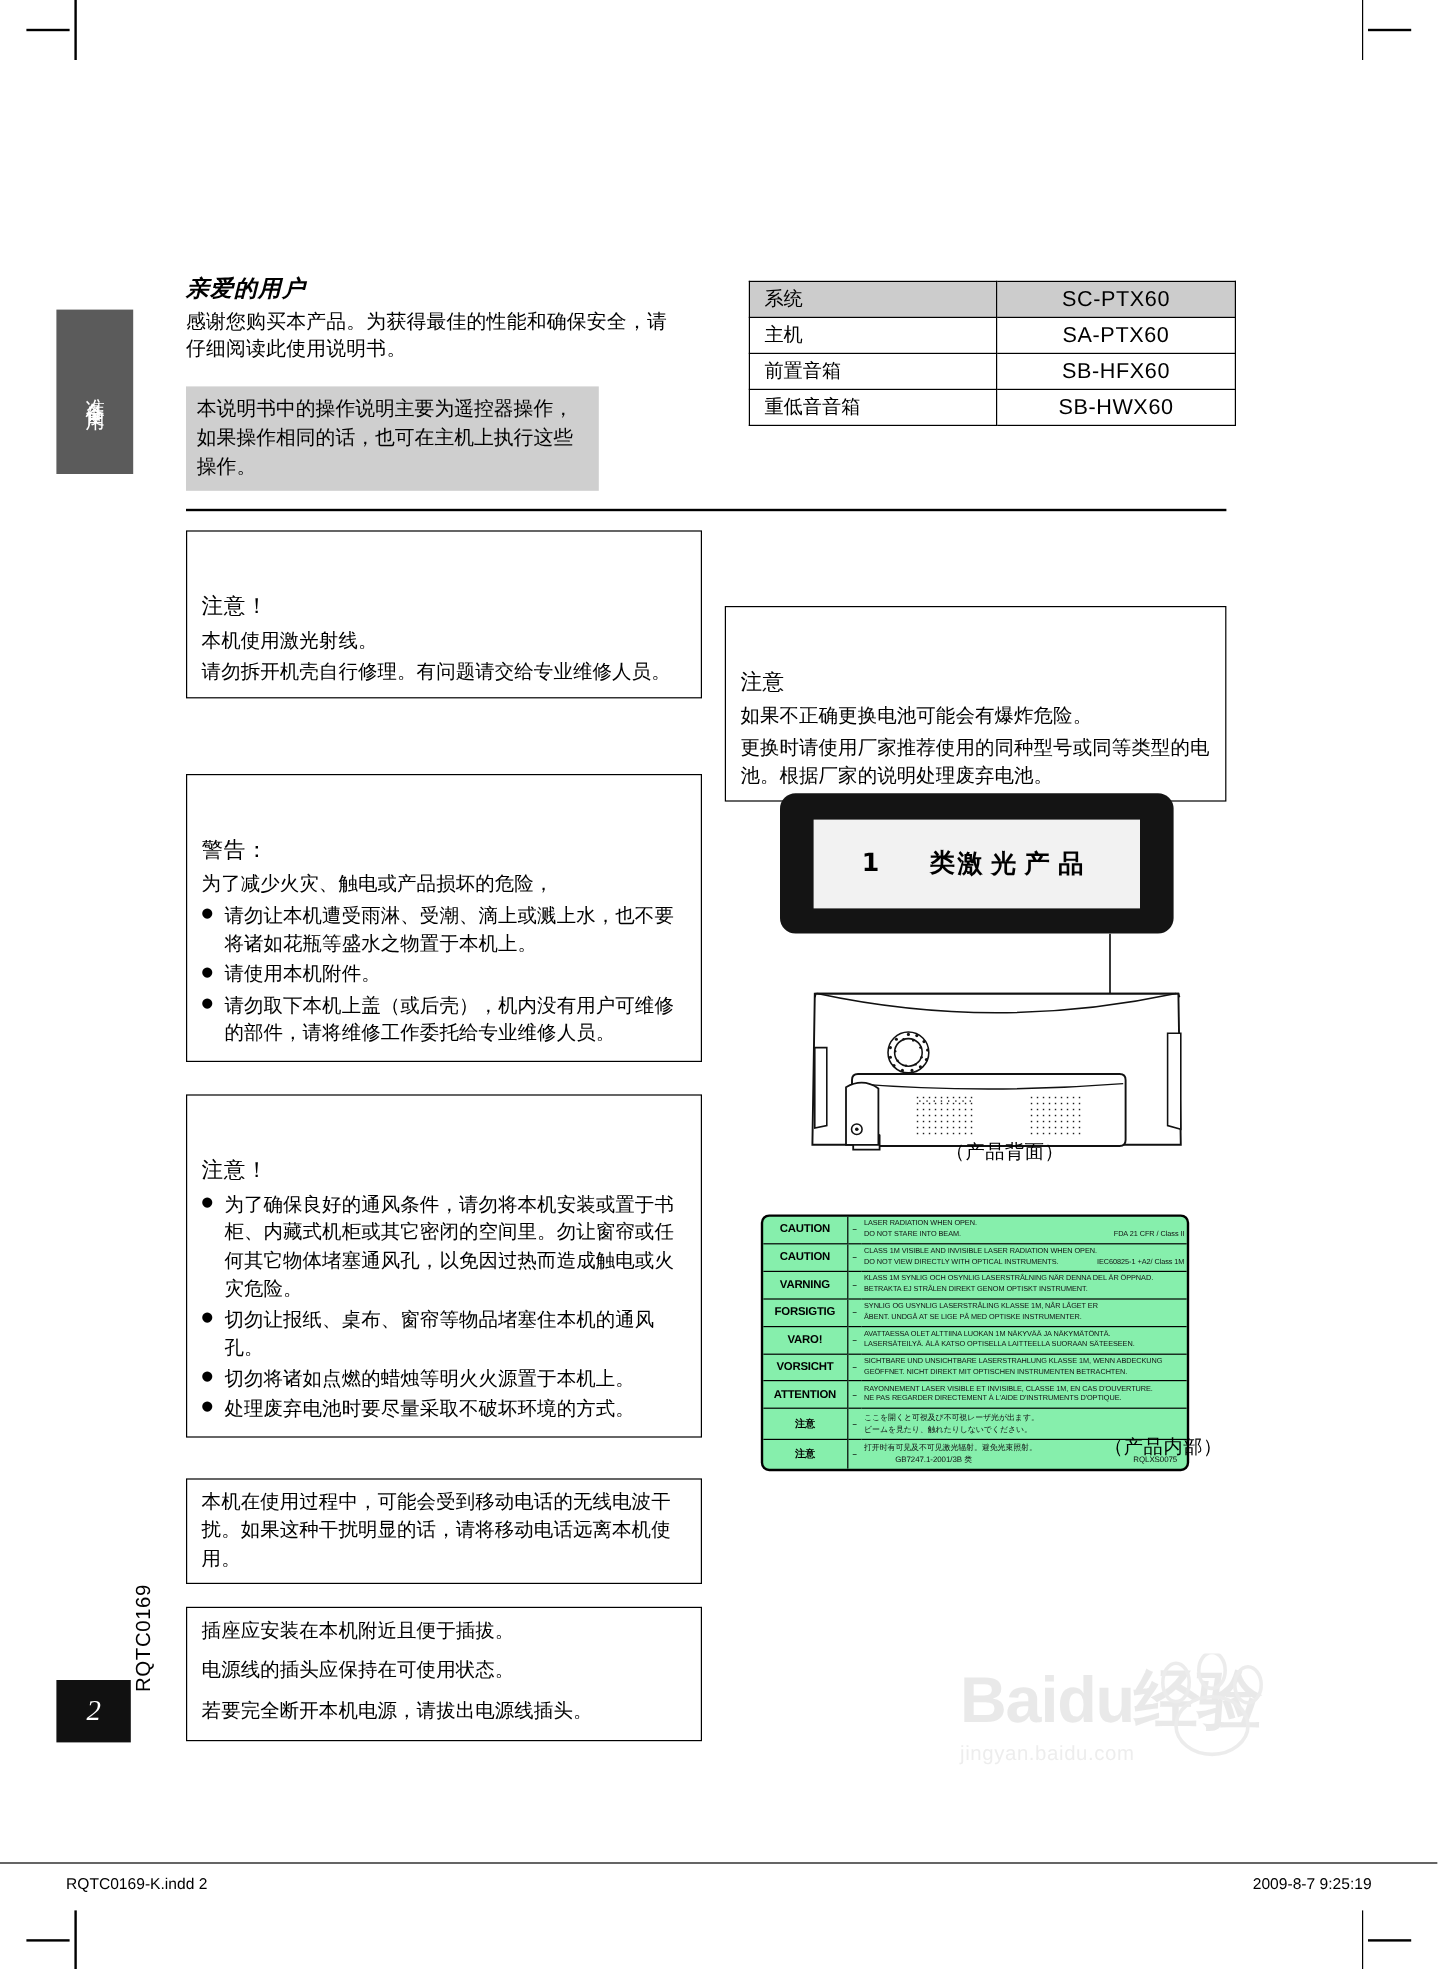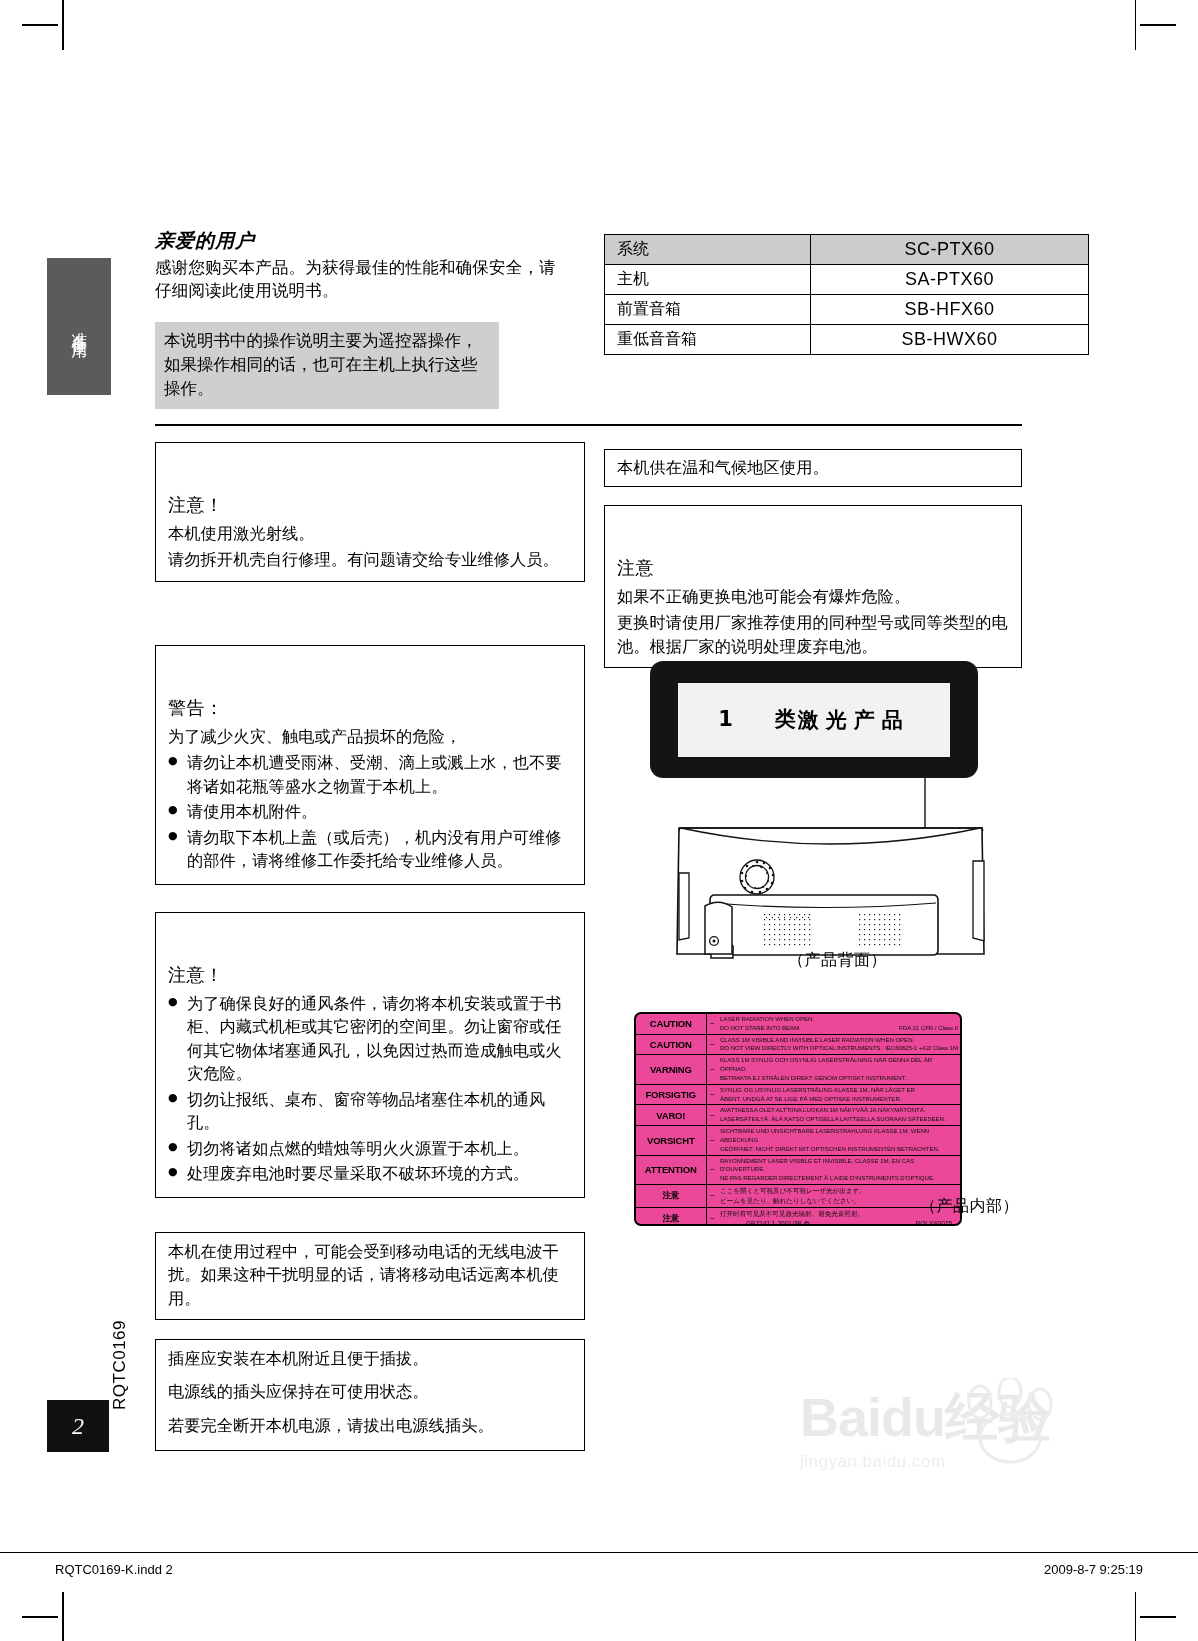--- a/index.html
+++ b/index.html
@@ -39,21 +39,21 @@
   }
   .intro-body { font-size:16.5px; line-height:1.42; letter-spacing:0.2px; }
   .remote-note {
     position:absolute; left:155px; top:322px; width:344px;
     background:#cfcfcf; padding:7px 9px 8px 9px;
     font-size:16.5px; line-height:1.45;
   }
 
   
   table.models {
-    position:absolute; left:604px; top:234px; width:485px;
+    position:absolute; left:624px; top:234px; width:406px;
     border-collapse: collapse;
   }
   table.models td {
     border:1.6px solid #000; height:30px; padding:1px 12px;
     font-size:16px; vertical-align:middle;
   }
   table.models tr:first-child td { background:#cccccc; }
   table.models td.label { width:206px; font-family:"DejaVu Sans","Liberation Sans",sans-serif; }
   table.models td.value {
     text-align:center; font-size:18px; letter-spacing:0.5px;
@@ -106,22 +106,22 @@
   .lp-line2 { font-size:21px; font-weight:bold; letter-spacing:7px; margin-top:2px;}
 
   
   .product-illus { position:absolute; left:633px; top:778px; width:395px; height:182px; }
   .illus-caption {
     position:absolute; left:788px; top:950px; font-size:16px; letter-spacing:0.5px;
   }
 
   
   .caution-wrap {
-    position:absolute; left:634px; top:1012px; width:328px; height:214px;
-    border:2.2px solid #000; border-radius:7px; background:#ec4899; overflow:hidden;
+    position:absolute; left:634px; top:1012px; width:357px; height:214px;
+    border:2.2px solid #000; border-radius:7px; background:#86efac; overflow:hidden;
   }
   table.caution { width:100%; height:100%; border-collapse:collapse; table-layout:fixed; }
   table.caution tr { border-bottom:1.4px solid #000; }
   table.caution tr:last-child { border-bottom:none; }
   table.caution td { vertical-align:middle; padding:1px 2px; }
   td.c-lang {
     width:70px; text-align:center; font-weight:bold; font-size:9.5px;
     border-right:1.4px solid #000; letter-spacing:-0.2px;
     font-family:"Liberation Sans", sans-serif;
   }
@@ -245,23 +245,20 @@
   <div class="box" id="box-mobile">
     <p>本机在使用过程中，可能会受到移动电话的无线电波干扰。如果这种干扰明显的话，请将移动电话远离本机使用。</p>
   </div>
 
   <div class="box" id="box-outlet">
     <p>插座应安装在本机附近且便于插拔。</p>
     <p>电源线的插头应保持在可使用状态。</p>
     <p>若要完全断开本机电源，请拔出电源线插头。</p>
   </div>
 
-  <div class="box" id="box-climate">
-    <p>本机供在温和气候地区使用。</p>
-  </div>
 
   <div class="box" id="box-battery">
     <div class="box-title">注意</div>
     <p>如果不正确更换电池可能会有爆炸危险。</p>
     <p>更换时请使用厂家推荐使用的同种型号或同等类型的电池。根据厂家的说明处理废弃电池。</p>
   </div>
 
   <div class="laser-plate">
     <div class="laser-plate-inner">
       <div class="lp-line1">

